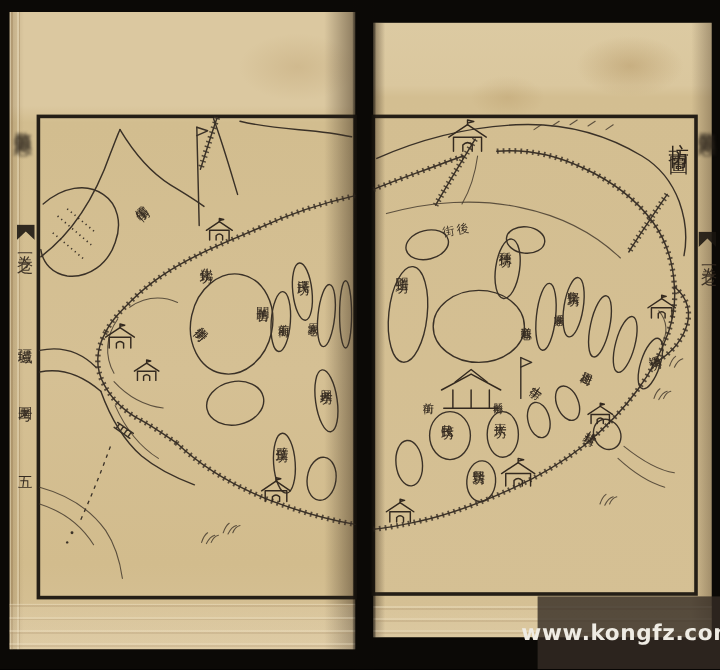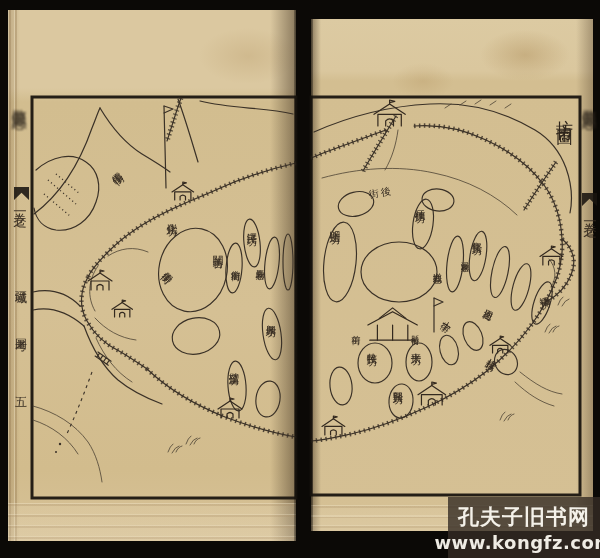--- a/index.html
+++ b/index.html
@@ -234,17 +234,16 @@
   <span class="vlab smudge-light" style="left:13px;top:202px;font-size:13.5px;">卷之一</span>
   <span class="vlab" style="left:15px;top:281px;font-size:12px;">疆域</span>
   <span class="vlab" style="left:15px;top:329px;font-size:12px;">圖考</span>
   <span class="vlab" style="left:15px;top:387px;font-size:12px;">五</span>
 
   <span class="vlab smudge" style="left:581px;top:97px;font-size:15px;letter-spacing:2px;">婺源縣志</span>
   <div class="fishtail" style="left:582px;top:193px;"></div>
   <span class="vlab smudge-light" style="left:583px;top:212px;font-size:13.5px;">卷之一</span>
 
   <div class="watermark">
-    <span class="wm-cn">孔夫子旧书网</span>
     <span class="wm-url">www.kongfz.com</span>
   </div>
 
 </div>
 
 </body></html>

